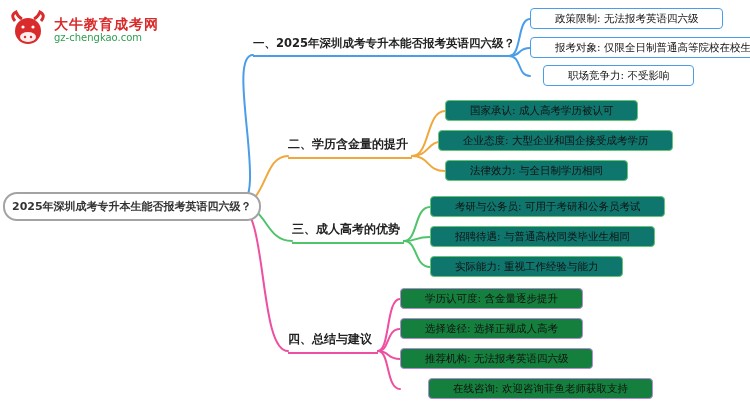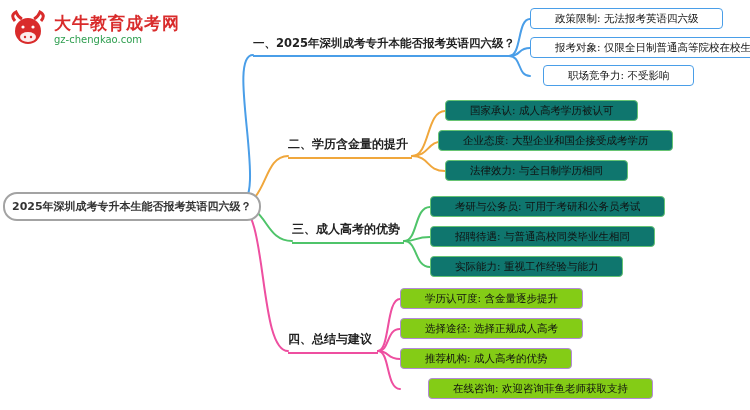--- a/index.html
+++ b/index.html
@@ -7,38 +7,38 @@
   .stage{position:relative;width:750px;height:410px;background:#ffffff;overflow:hidden;}
   .connectors{position:absolute;left:0;top:0;width:750px;height:410px;}
   .connectors path{fill:none;stroke-width:2;stroke-linecap:round;}
   .p-blue{stroke:#4a9ee8;}
   .p-orange{stroke:#f0a73c;}
   .p-green{stroke:#4fc46a;}
   .p-pink{stroke:#ee4fa0;}
 
   .logo{position:absolute;left:8px;top:10px;display:flex;align-items:center;gap:6px;}
   .logo-text{display:flex;flex-direction:column;line-height:1.15;}
-  .logo-name{color:#d92b2b;font-weight:700;font-size:17px;letter-spacing:1px;}
+  .logo-name{color:#d92b2b;font-weight:700;font-size:14px;letter-spacing:1px;}
   .logo-domain{color:#2e9e4f;font-size:10px;}
 
   .root{position:absolute;left:3px;top:192px;border:2px solid #a3a3a3;border-radius:14px;
         background:#fff;padding:5px 7px;font-weight:700;font-size:11px;white-space:nowrap;color:#333;}
 
   .branch{position:absolute;font-weight:700;font-size:11.5px;padding-bottom:4px;
           border-bottom:2px solid;white-space:nowrap;color:#222;}
   .b1{border-color:#4a9ee8;left:253px;top:36px;width:256px;}
   .b2{border-color:#f0a73c;left:288px;top:136px;width:124px;font-size:12px;}
   .b3{border-color:#4fc46a;left:292px;top:221px;width:112px;font-size:12px;}
   .b4{border-color:#ee4fa0;left:288px;top:331px;width:90px;font-size:12px;}
 
   .leaf{position:absolute;white-space:nowrap;font-size:10.5px;line-height:1.25;
         padding:3px 24px;border-radius:4px;color:#111;}
   .leaf.blue{background:#fff;border:1.5px solid #4a9ee8;}
   .leaf.green{background:#0f766e;border:1px solid #67c473;}
-  .leaf.purple{background:#84cc16;border:1px solid #b389d9;}
+  .leaf.purple{background:#15803d;border:1px solid #b389d9;}
 </style>
 </head>
 <body>
 
 <div class="stage">
 
   <svg class="connectors" viewBox="0 0 750 410">
     <g>
       <path class="p-blue" d="M 238 205 C 270 205, 225 55, 253 55"></path>
       <path class="p-blue" d="M 509 56 C 522 56, 517 19, 530 19"></path>
@@ -99,16 +99,16 @@
   <div class="leaf green" style="left:445px;top:100px;">国家承认: 成人高考学历被认可</div>
   <div class="leaf green" style="left:438px;top:130px;">企业态度: 大型企业和国企接受成考学历</div>
   <div class="leaf green" style="left:445px;top:160px;">法律效力: 与全日制学历相同</div>
 
   <div class="leaf green" style="left:430px;top:196px;">考研与公务员: 可用于考研和公务员考试</div>
   <div class="leaf green" style="left:430px;top:226px;">招聘待遇: 与普通高校同类毕业生相同</div>
   <div class="leaf green" style="left:430px;top:256px;">实际能力: 重视工作经验与能力</div>
 
   <div class="leaf purple" style="left:400px;top:288px;">学历认可度: 含金量逐步提升</div>
   <div class="leaf purple" style="left:400px;top:318px;">选择途径: 选择正规成人高考</div>
-  <div class="leaf purple" style="left:400px;top:348px;">推荐机构: 成人高考的优势</div>
+  <div class="leaf purple" style="left:400px;top:348px;">推荐机构: 无法报考英语四六级</div>
   <div class="leaf purple" style="left:400px;top:378px;margin-left:28px;">在线咨询: 欢迎咨询菲鱼老师获取支持</div>
 
 </div>
 
 </body></html>

